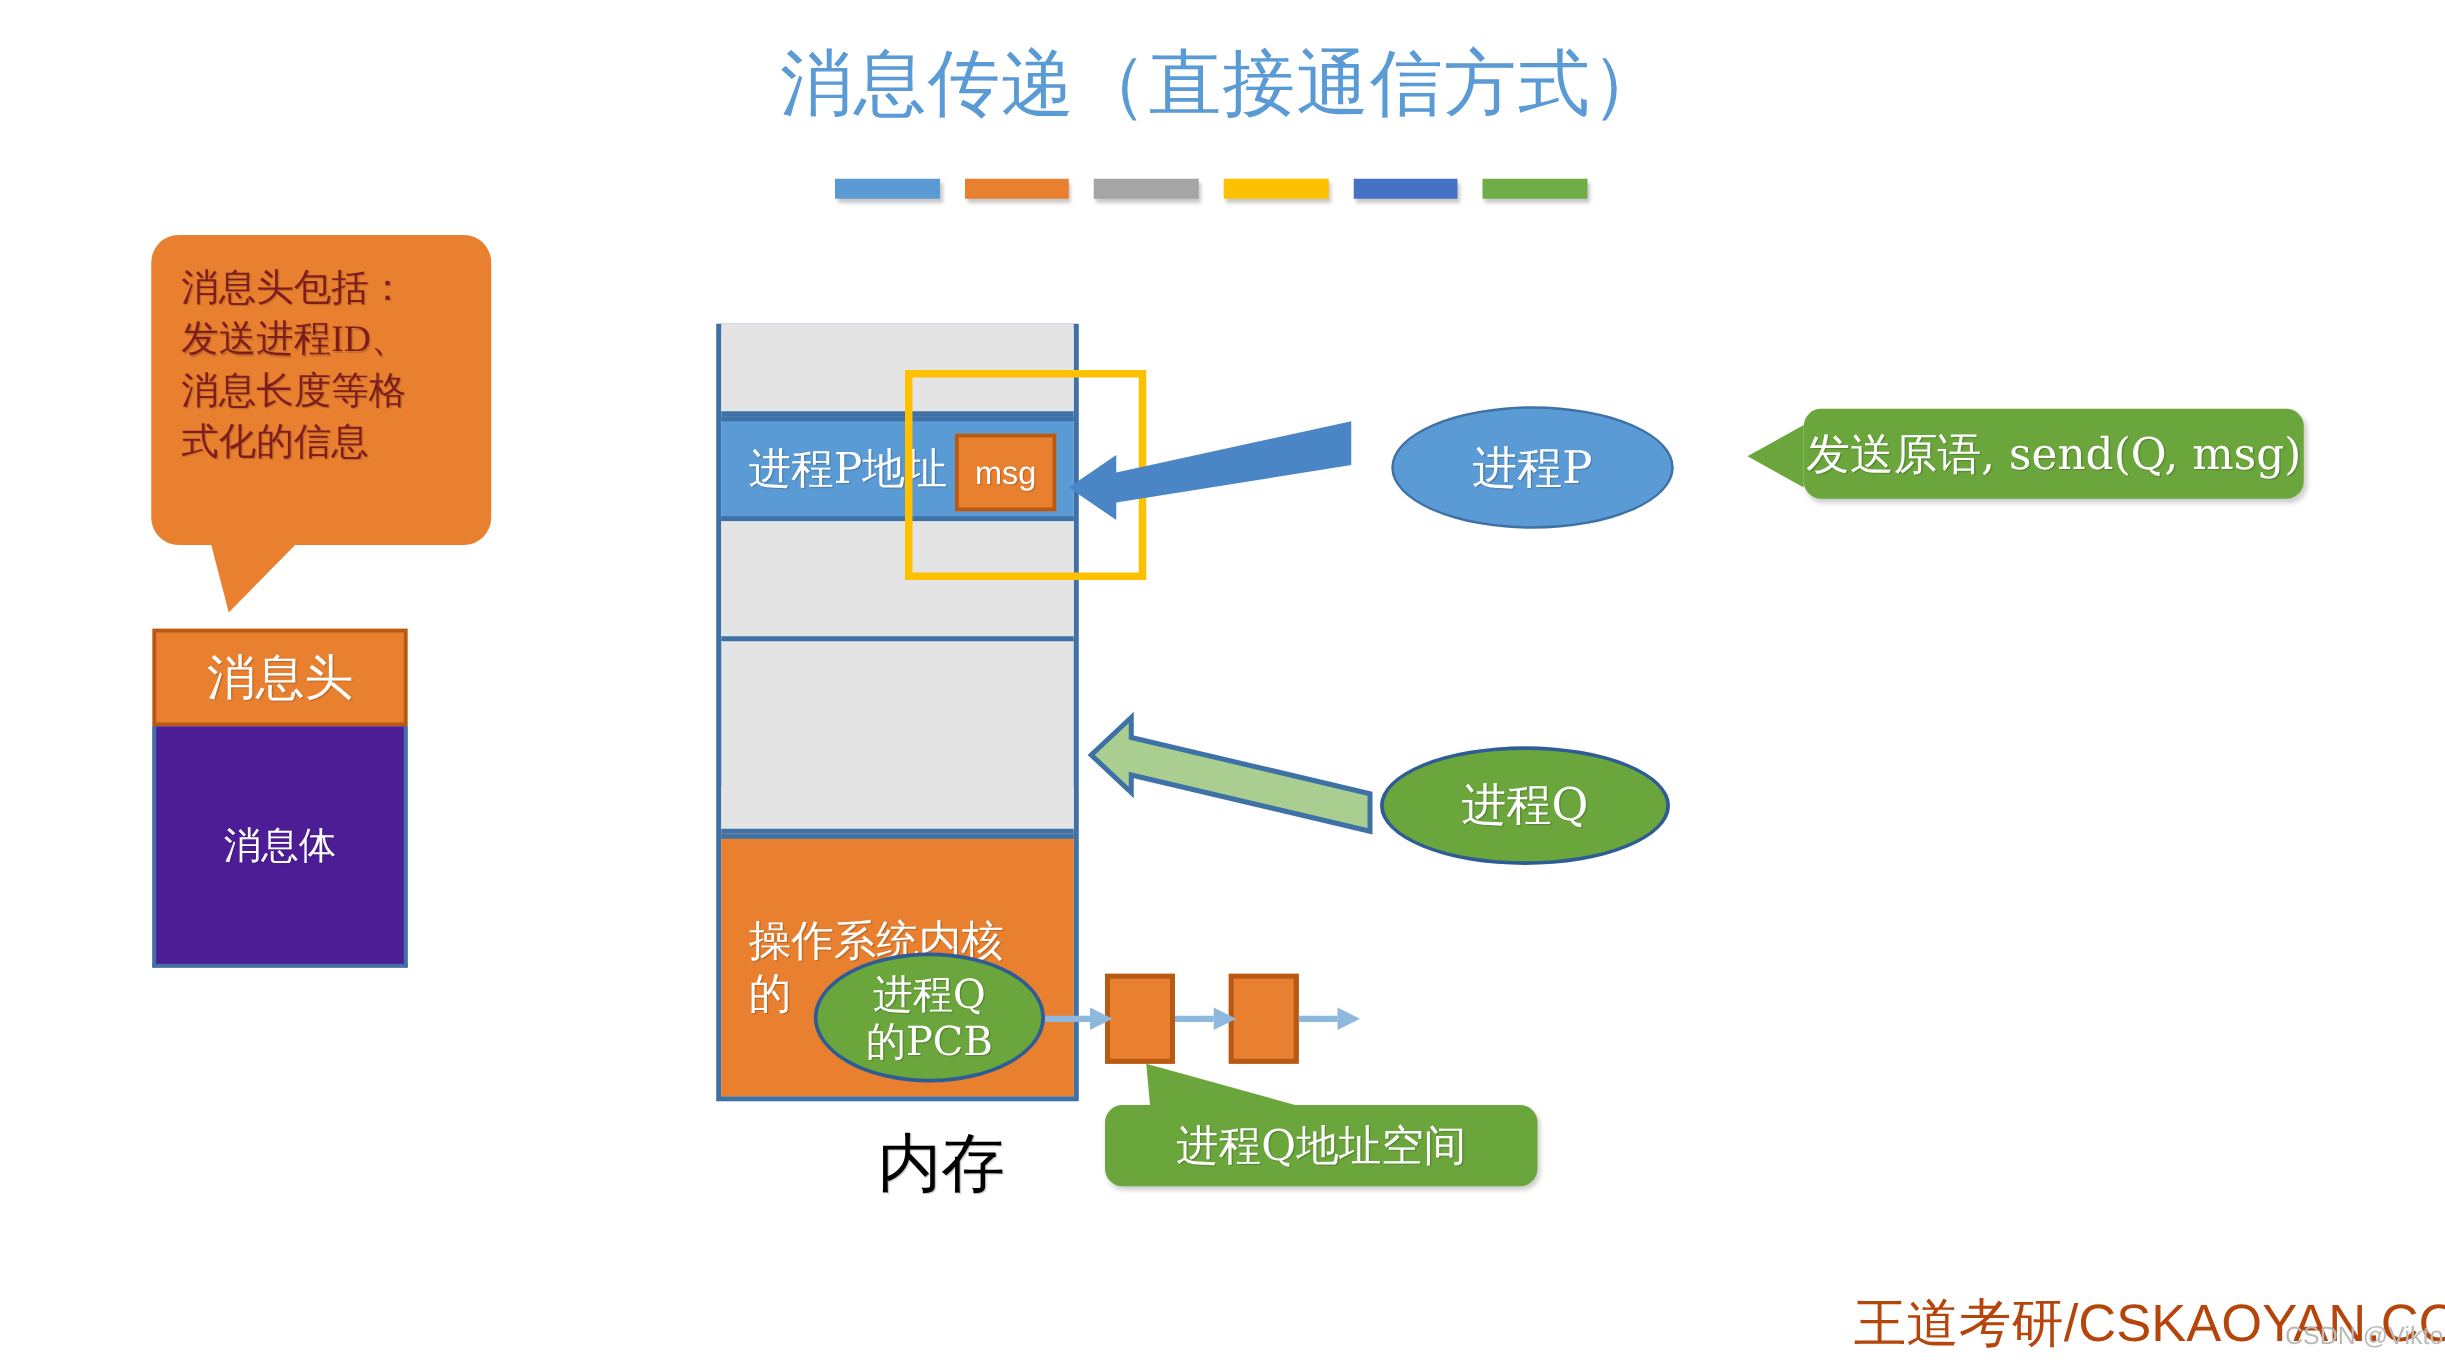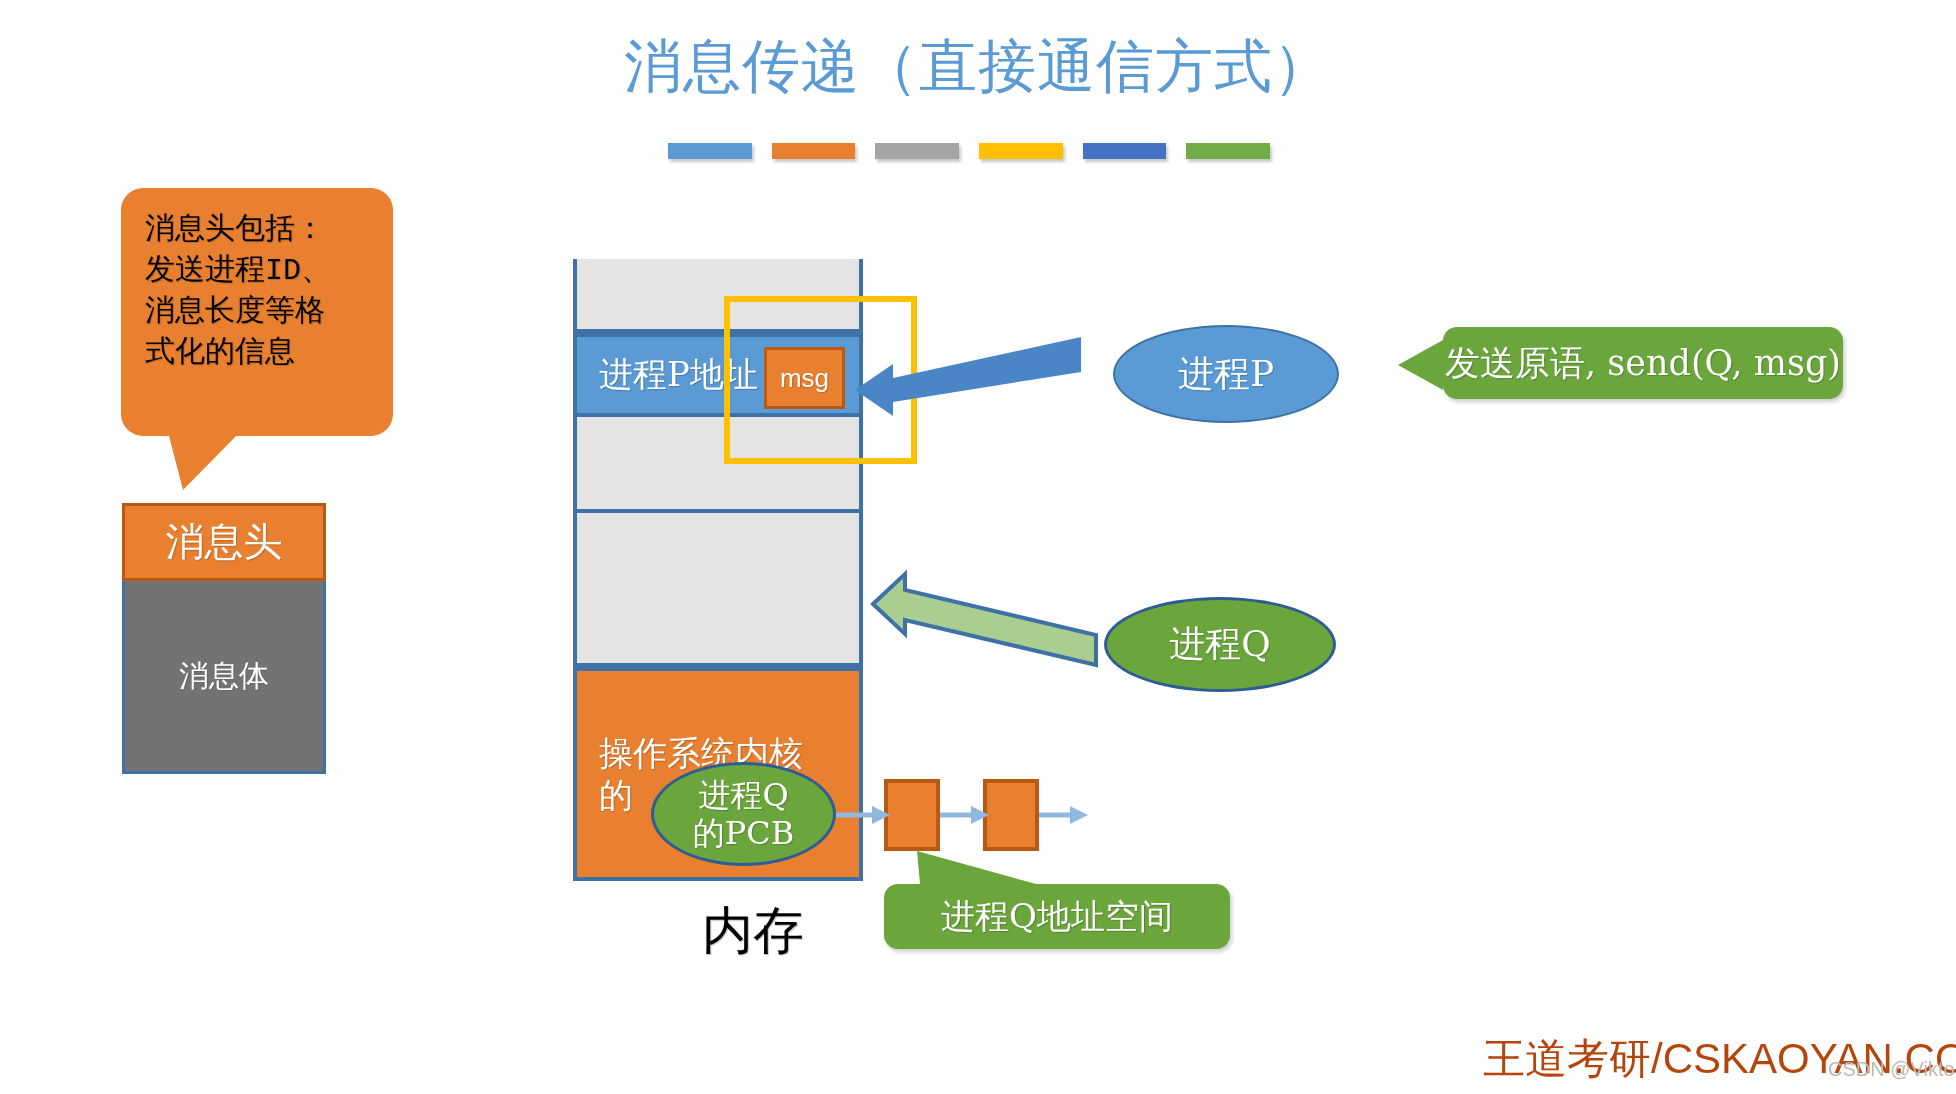--- a/index.html
+++ b/index.html
@@ -21,21 +21,21 @@
   
   .slide-title {
     position: absolute;
     left: 0;
     top: 34px;
     width: 1956px;
     text-align: center;
     font-size: 58px;
     line-height: 66px;
     color: #5B9BD5;
-    font-family: Liberation Serif, serif;
+    font-family: Liberation Sans, sans-serif;
     letter-spacing: 1px;
     white-space: nowrap;
   }
 
   
   .accent-bar {
     position: absolute;
     left: 668px;
     top: 143px;
     width: 602px;
@@ -53,24 +53,24 @@
   .hdr-callout {
     position: absolute;
     left: 121px;
     top: 188px;
     width: 272px;
     height: 248px;
     background: #E8802F;
     border-radius: 22px;
     box-sizing: border-box;
     padding: 22px 16px 0 24px;
-    color: #000000;
+    color: #7f1d1d;
     font-size: 30px;
     line-height: 41px;
-    font-family: Liberation Mono, monospace;
+    font-family: Liberation Serif, serif;
     text-shadow: 1px 1px 1px rgba(0,0,0,0.18);
   }
 
   
   .msg-head-box {
     position: absolute;
     left: 122px;
     top: 503px;
     width: 204px;
     height: 78px;
@@ -84,21 +84,21 @@
     justify-content: center;
     font-family: "DejaVu Serif", "Liberation Serif", serif;
     text-shadow: 1px 1px 1px rgba(0,0,0,0.2);
   }
   .msg-body-box {
     position: absolute;
     left: 122px;
     top: 581px;
     width: 204px;
     height: 193px;
-    background: #737373;
+    background: #4c1d95;
     border: 3px solid #3E72A6;
     border-top: none;
     box-sizing: border-box;
     color: #ffffff;
     font-size: 30px;
     display: flex;
     align-items: center;
     justify-content: center;
     font-family: "DejaVu Serif", "Liberation Serif", serif;
     text-shadow: 1px 1px 1px rgba(0,0,0,0.12);

